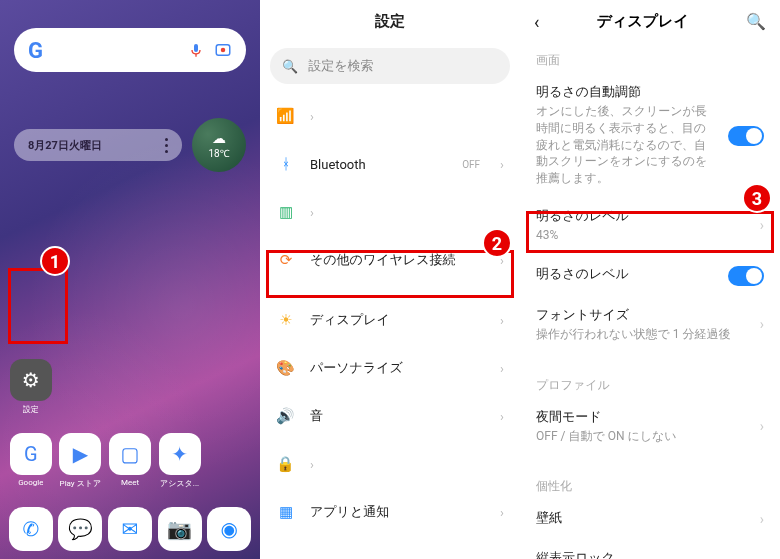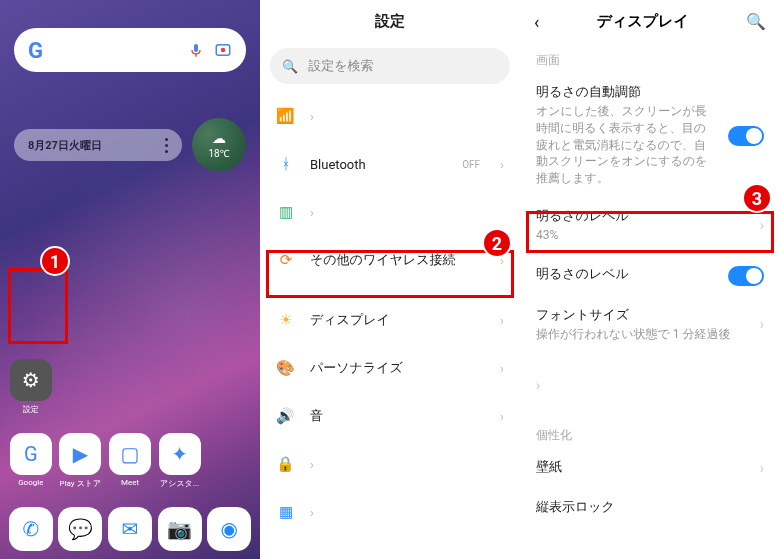--- a/index.html
+++ b/index.html
@@ -201,20 +201,21 @@
         <span class="ico c-snd">🔊</span>
         <span class="txt">音</span>
         <span class="chev">›</span>
       </div>
       <div class="row">
         <span class="ico c-pat">🔒</span>
         <span class="chev">›</span>
       </div>
       <div class="row">
         <span class="ico c-app">▦</span>
+        <span class="txt">アプリと通知</span>
         <span class="chev">›</span>
       </div>
     </div>
   <div class="section-gap"></div>
   <div class="list" id="list3">
       <div class="row"></div>
     </div>
 
   <div class="marker" style="top:250px;left:6px;width:248px;height:48px"></div>
   <div class="marker-num" style="top:228px;right:8px">2</div>
@@ -253,22 +254,27 @@
 
   <div class="drow">
     <div class="body">
       <div class="ttl">フォントサイズ</div>
       <div class="sub">操作が行われない状態で 1 分経過後</div>
     </div>
     <span class="chev2">›</span>
   </div>
 
   <div class="divider-space"></div>
-
-  <div class="drow">
+  <div class="sec-label">プロファイル</div>
+
+  <div class="drow">
+    <div class="body">
+      <div class="ttl">夜間モード</div>
+      <div class="sub">OFF / 自動で ON にしない</div>
+    </div>
     <span class="chev2">›</span>
   </div>
 
 
   <div class="divider-space"></div>
   <div class="sec-label">個性化</div>
 
   <div class="drow">
     <div class="body">
         <div class="ttl">壁紙</div>

